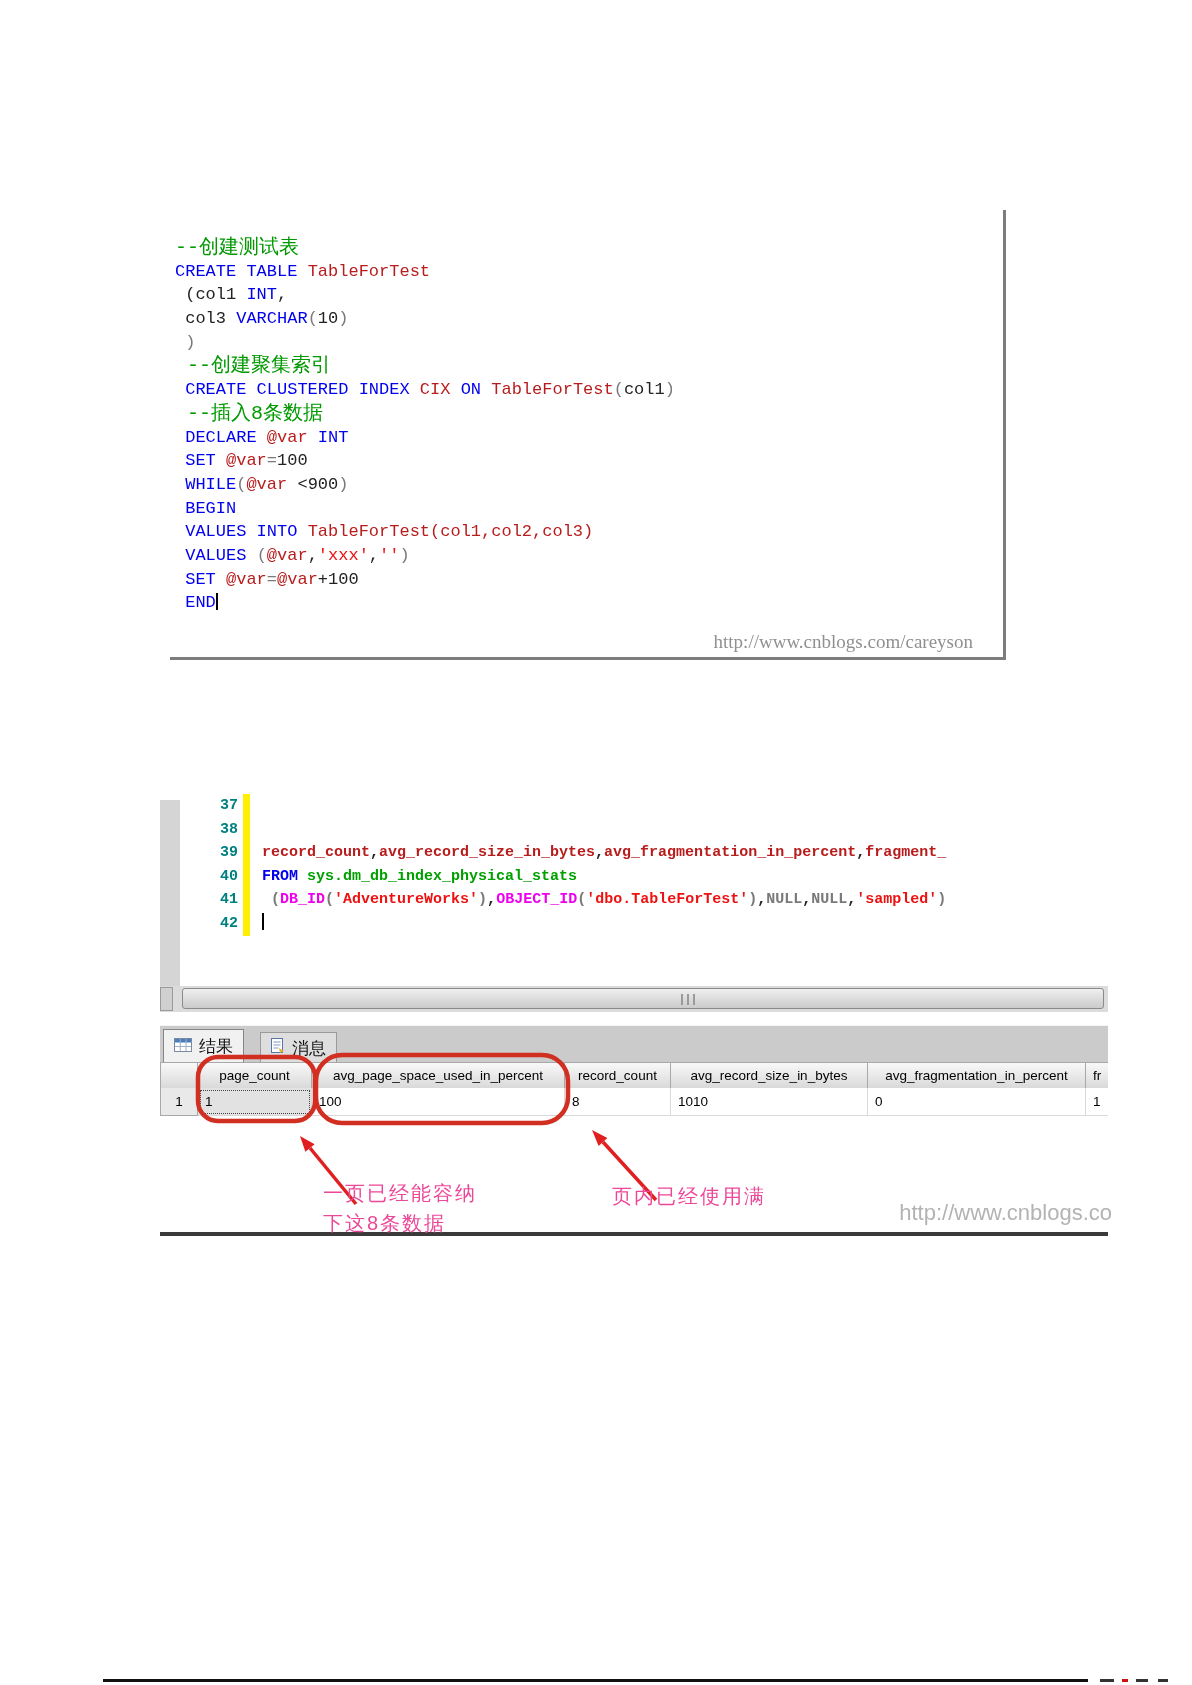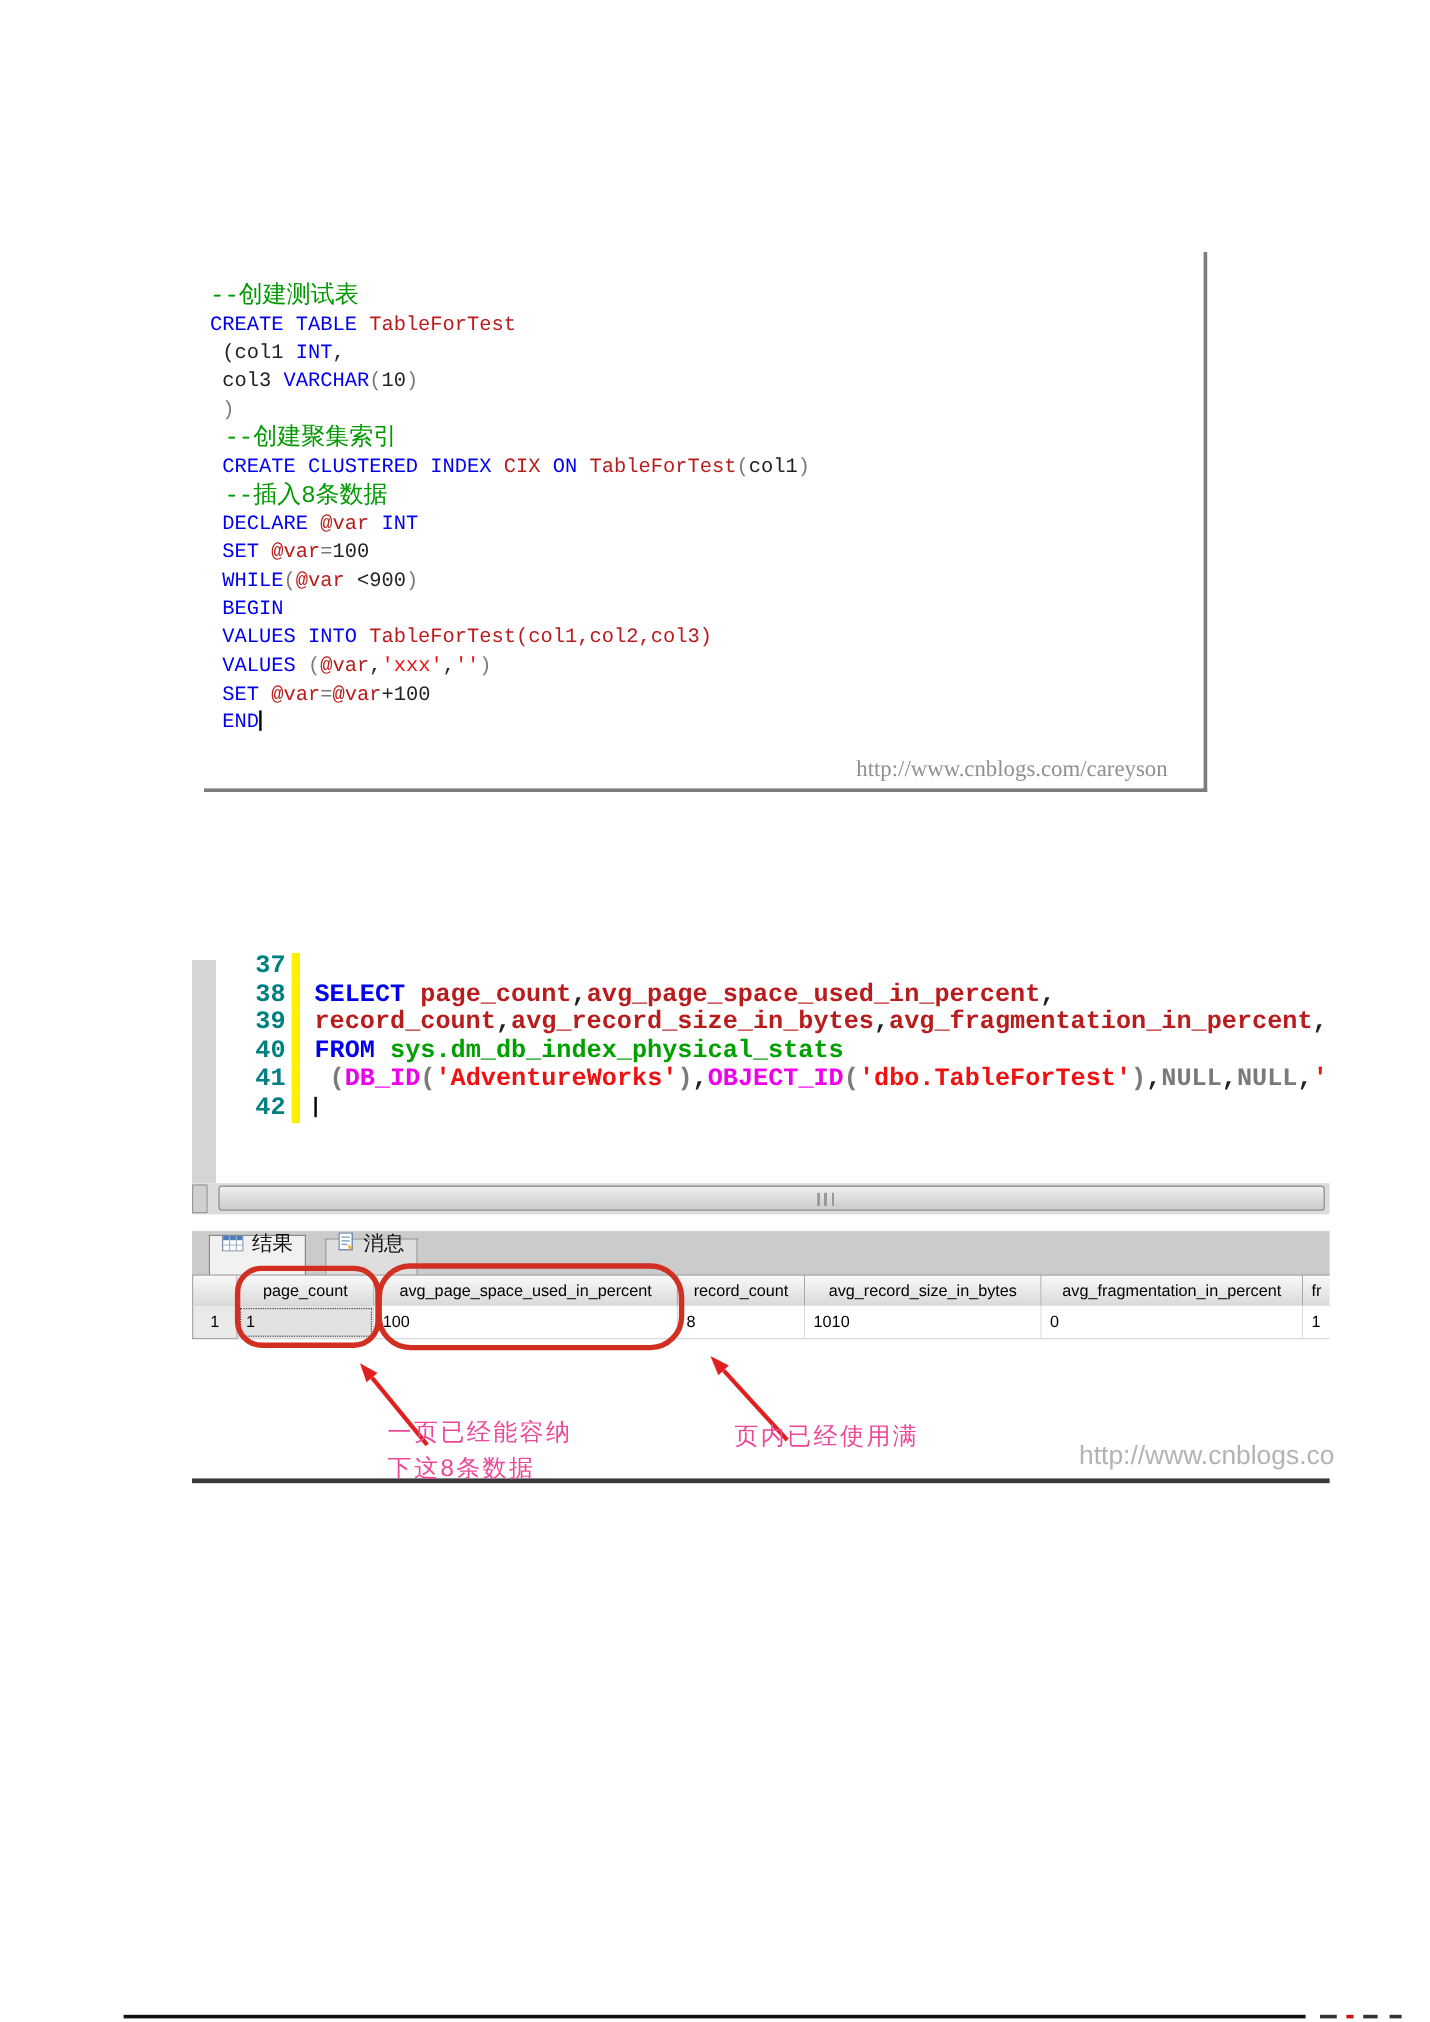--- a/index.html
+++ b/index.html
@@ -24,41 +24,41 @@
   .caret{display:inline-block;width:2px;height:17px;background:#000;vertical-align:-3px;}
 
   .wm1{position:absolute;right:30px;bottom:4px;color:#909090;font-size:19px;
        font-family:"Liberation Serif",serif;}
 
   
   .shot2{position:absolute;left:160px;top:800px;width:948px;height:432px;background:#fff;
          border-bottom:4px solid #3a3a3a;}
   .editor-margin{position:absolute;left:0;top:0;width:20px;height:186px;background:#d5d5d5;}
   .editor2{position:absolute;left:38px;top:-6px;width:904px;height:190px;overflow:hidden;
-           font-family:"Liberation Mono",monospace;font-weight:700;font-size:21px;}
+           font-family:"Liberation Mono",monospace;font-weight:700;font-size:15px;}
   .row2{display:flex;height:23.6px;line-height:23.6px;}
   .ln{width:40px;text-align:right;color:#008080;padding-right:5px;flex:none;}
   .ys{width:7px;background:#ffef00;flex:none;}
   .cd{white-space:pre;padding-left:12px;}
 
   
   .hscroll{position:absolute;left:0;top:186px;width:948px;height:26px;background:#dcdcdc;}
   .hs-btn{position:absolute;left:0;top:1px;width:13px;height:24px;background:#d0d0d0;
           border:1px solid #9a9a9a;box-sizing:border-box;}
   .hs-thumb{position:absolute;left:22px;top:2px;width:922px;height:21px;
             background:linear-gradient(#efefef,#cbcbcb);border:1px solid #8a8a8a;
             border-radius:3px;box-sizing:border-box;}
   .hs-grip{position:absolute;left:498px;top:5px;width:18px;height:11px;
            background:repeating-linear-gradient(90deg,#9a9a9a 0 2px,transparent 2px 6px);}
 
   
   .tabbar{position:absolute;left:0;top:225px;width:948px;height:37px;background:#cbcbcb;
           border-top:1px solid #f5f5f5;}
-  .tab{position:absolute;bottom:0;display:flex;align-items:flex-end;gap:7px;
-       padding:15px 10px;font-size:17px;color:#111;box-sizing:border-box;margin-left:11px;}
+  .tab{position:absolute;bottom:0;display:flex;align-items:center;gap:7px;
+       padding:15px 10px;font-size:17px;color:#111;box-sizing:border-box;}
   .tab-active{left:3px;height:34px;background:#f1f1f1;border:1px solid #868686;border-bottom:none;}
   .tab-idle{left:100px;height:31px;background:#dedede;border:1px solid #9a9a9a;border-bottom:none;}
 
   
   .gcell{position:absolute;box-sizing:border-box;font-size:13.5px;}
   .ghead{top:262px;height:27px;background:linear-gradient(#f9f9f9,#d9d9d9);
          border:1px solid #a8a8a8;border-left:none;display:flex;align-items:center;
          justify-content:center;color:#000;}
   .ghead-first{border-left:1px solid #a8a8a8;}
   .gdata{top:288px;height:28px;background:#fff;border-right:1px solid #d9d9d9;
@@ -109,21 +109,20 @@
     <div class="editor-margin"></div>
     <div class="editor2">
         <div class="row2">
           <span class="ln">37</span>
           <span class="ys"></span>
           <span class="cd"></span>
         </div>
         <div class="row2">
           <span class="ln">38</span>
           <span class="ys"></span>
-          <span class="cd"><span class="tk-kw">SELECT </span><span class="tk-obj">page_count</span><span class="tk-pl">,</span><span class="tk-obj">avg_page_space_used_in_percent</span><span class="tk-pl">,</span></span>
         </div>
         <div class="row2">
           <span class="ln">39</span>
           <span class="ys"></span>
           <span class="cd"><span class="tk-obj">record_count</span><span class="tk-pl">,</span><span class="tk-obj">avg_record_size_in_bytes</span><span class="tk-pl">,</span><span class="tk-obj">avg_fragmentation_in_percent</span><span class="tk-pl">,</span><span class="tk-obj">fragment_</span></span>
         </div>
         <div class="row2">
           <span class="ln">40</span>
           <span class="ys"></span>
           <span class="cd"><span class="tk-kw">FROM </span><span class="tk-grn">sys.dm_db_index_physical_stats</span></span>

